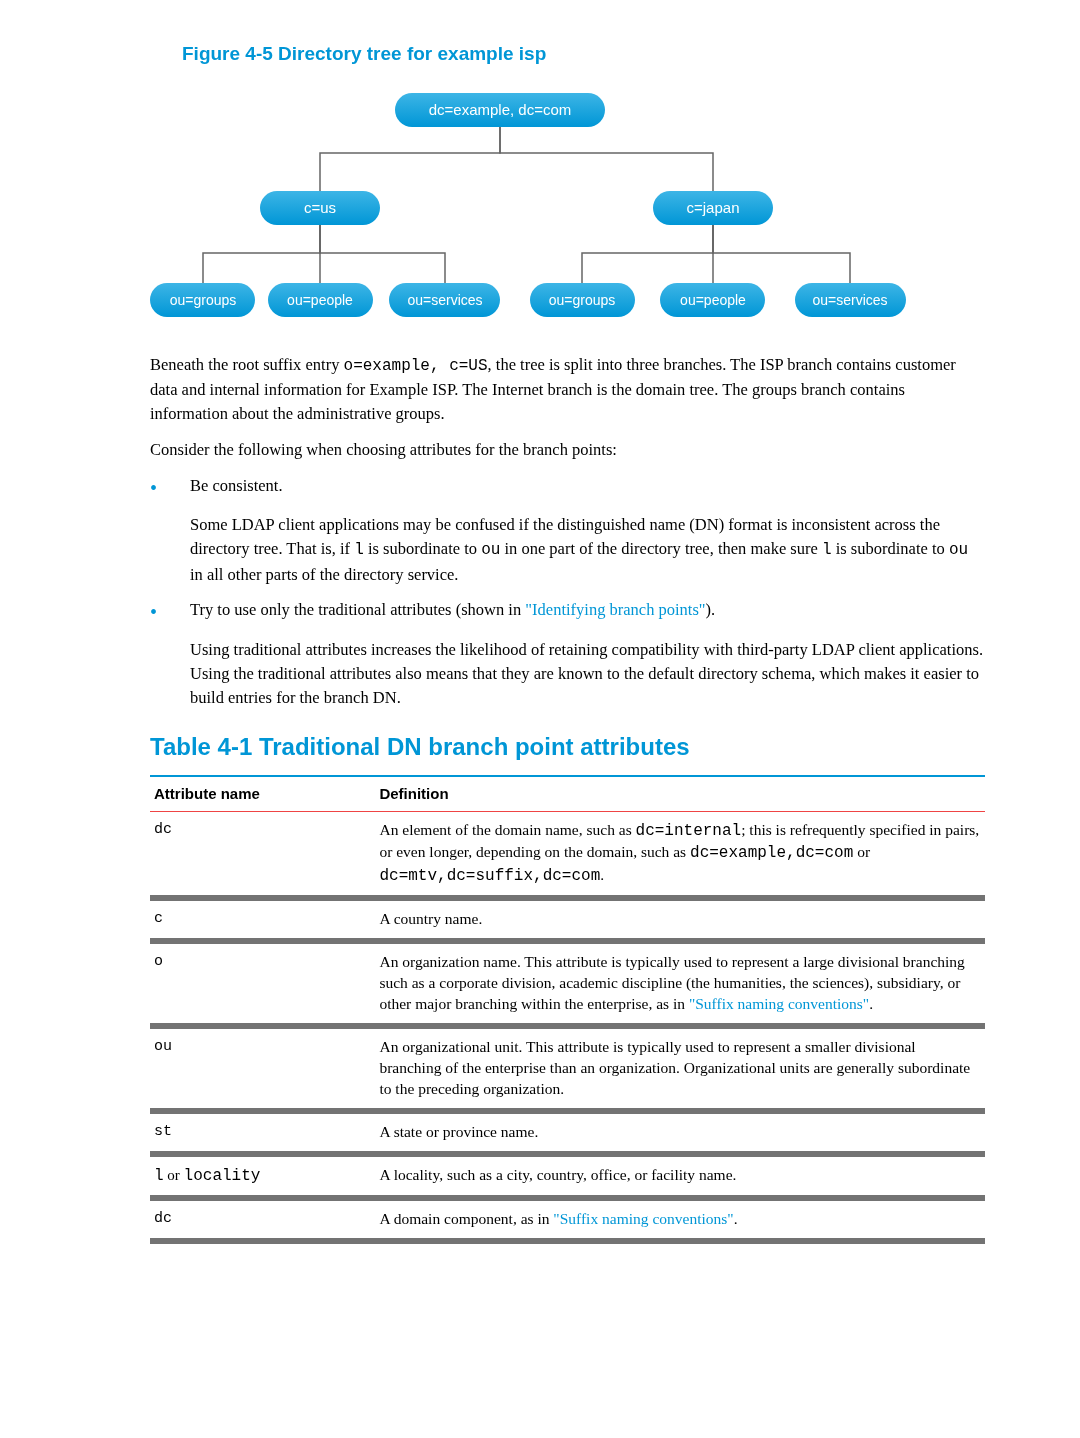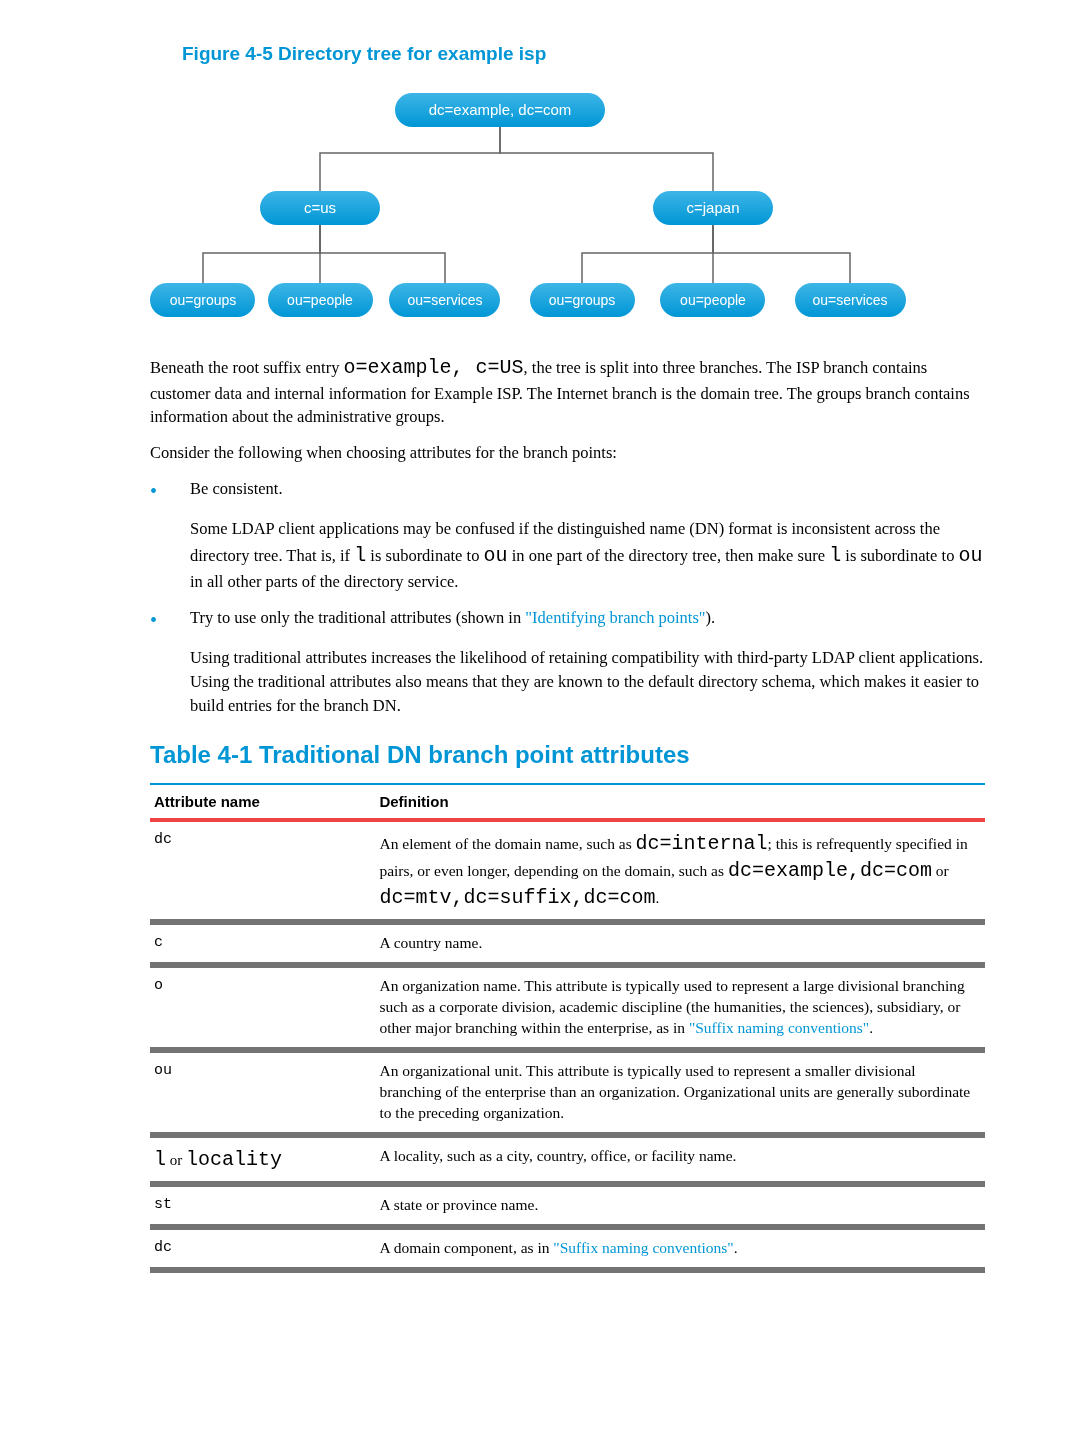--- a/index.html
+++ b/index.html
@@ -46,41 +46,41 @@
       left: 0;
       color: #0096d6;
       font-size: 20px;
     }
     .sub-text {
       margin-top: 16px;
       margin-bottom: 0;
     }
     .mono {
       font-family: 'Courier New', monospace;
-      font-size: 20px;
+      font-size: 16px;
     }
     .link-text {
       color: #0096d6;
     }
     .table-title {
       color: #0096d6;
       font-family: 'Arial Narrow', Arial, sans-serif;
       font-weight: bold;
       font-size: 24px;
       margin-top: 20px;
       margin-bottom: 10px;
     }
     table {
       width: 100%;
       border-collapse: collapse;
       font-size: 15.5px;
     }
     thead tr {
       border-top: 2px solid #0096d6;
-      border-bottom: 4px solid #ef4444;
+      border-bottom: 1px solid #ef4444;
     }
     th {
       text-align: left;
       font-family: 'Arial Narrow', Arial, sans-serif;
       font-weight: bold;
       padding: 6px 4px;
       font-size: 15px;
     }
     th:first-child {
       width: 27%;
@@ -203,28 +203,28 @@
       <td>o</td>
       <td style="font-family:Georgia,serif">
         <span>An organization name. This attribute is typically used to represent a large divisional branching such as a corporate division, academic discipline (the humanities, the sciences), subsidiary, or other major branching within the enterprise, as in </span><span class="link-text">"Suffix naming conventions"</span><span>.</span>
       </td>
     </tr>
     <tr>
       <td>ou</td>
       <td style="font-family:Georgia,serif">An organizational unit. This attribute is typically used to represent a smaller divisional branching of the enterprise than an organization. Organizational units are generally subordinate to the preceding organization.</td>
     </tr>
     <tr>
+      <td>st</td>
+      <td style="font-family:Georgia,serif">A state or province name.</td>
+    </tr>
+    <tr>
       <td>
         <span class="mono">l</span><span style="font-family:Georgia,serif"> or </span><span class="mono">locality</span>
       </td>
       <td style="font-family:Georgia,serif">A locality, such as a city, country, office, or facility name.</td>
-    </tr>
-    <tr>
-      <td>st</td>
-      <td style="font-family:Georgia,serif">A state or province name.</td>
     </tr>
     <tr>
       <td>dc</td>
       <td style="font-family:Georgia,serif">
         <span>A domain component, as in </span><span class="link-text">"Suffix naming conventions"</span><span>.</span>
       </td>
     </tr>
   </tbody>
 </table>
 

